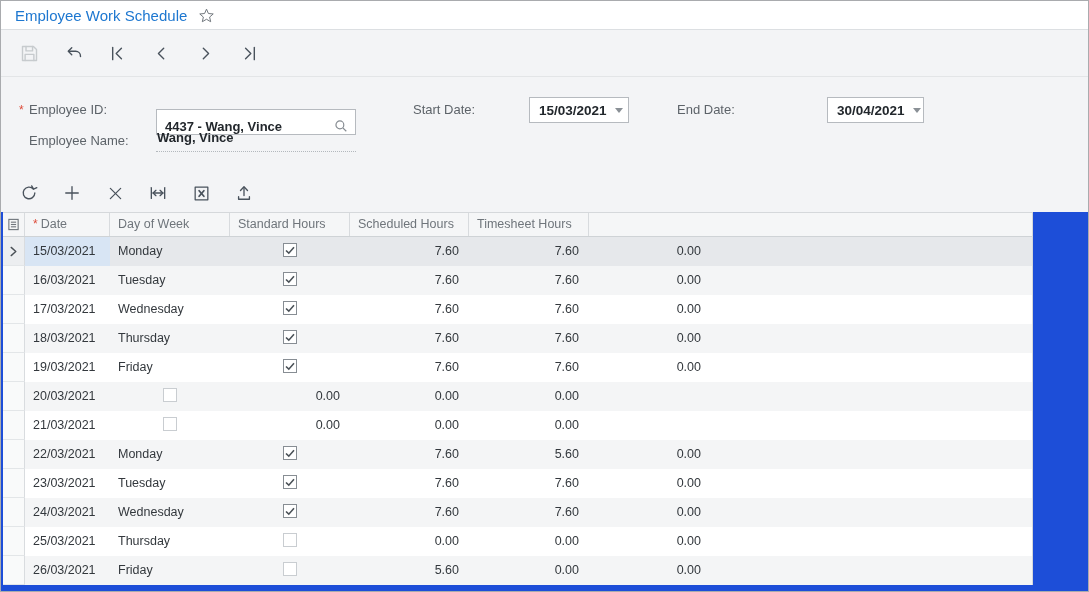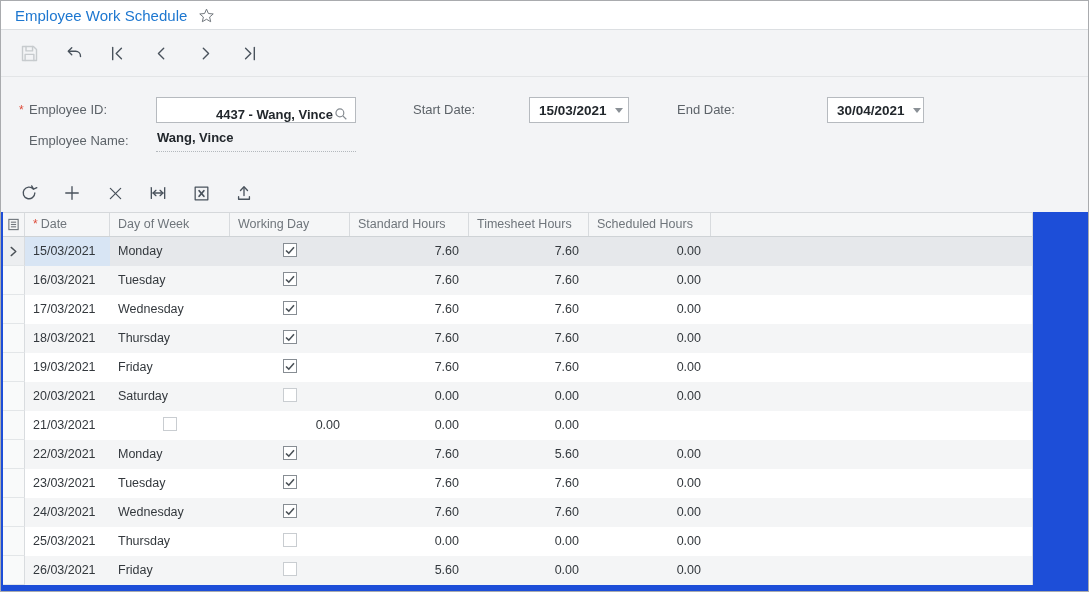--- a/index.html
+++ b/index.html
@@ -25,23 +25,23 @@
     display:flex; align-items:center; justify-content:center; cursor:pointer;
   }
   .tb-btn svg { stroke:#49525c; fill:none; stroke-width:1.6; stroke-linecap:round; stroke-linejoin:round; }
   .tb-btn.disabled svg { stroke:#c7cbce; }
   
   .form-area { position:relative; height:97px; background:#f3f4f6; }
   .f-label { position:absolute; font-size:13px; color:#5d6369; line-height:26px; }
   .req { color:#dd4b39; font-size:12px; margin-right:3px; }
   .req-mark { position:absolute; left:18px; top:20px; font-size:12px; color:#dd4b39; line-height:26px;}
   .lookup {
-    position:absolute; left:155px; top:20px; width:200px; height:26px;
+    position:absolute; left:155px; top:32px; width:200px; height:26px;
     background:#fff; border:1px solid #b6babf; display:flex; align-items:center;
-    padding:8px 6px 0 8px; cursor:text;text-align:right;
+    padding:8px 6px 0 8px; cursor:text;
   }
   .lookup .val { flex:1; font-size:13px; font-weight:600; color:#22272c; white-space:nowrap; overflow:hidden; }
   .lookup svg { stroke:#868c92; fill:none; stroke-width:1.5; flex:0 0 auto; }
   .ro-value {
     position:absolute; left:155px; top:53px; width:200px; height:22px;
     font-size:13px; font-weight:600; color:#22272c;
     border-bottom:1px dotted #b3b8bd; padding-left:1px;
   }
   .datebox {
     position:absolute; top:20px; height:26px; background:#fff; border:1px solid #b6babf;
@@ -209,24 +209,23 @@
         <div class="h-gutter">
           <svg width="13" height="13" viewBox="0 0 14 14">
             <rect x="2" y="1.5" width="10" height="11"></rect>
             <line x1="4.2" y1="4.5" x2="9.8" y2="4.5"></line>
             <line x1="4.2" y1="7" x2="9.8" y2="7"></line>
             <line x1="4.2" y1="9.5" x2="9.8" y2="9.5"></line>
           </svg>
         </div>
         <div class="h-cell"><span class="req">*</span><span>Date</span></div>
         <div class="h-cell"><span>Day of Week</span></div>
-        <div class="h-cell a-center"><span>Working Day</span></div>
         <div class="h-cell a-right"><span>Standard Hours</span></div>
+        <div class="h-cell a-right"><span>Scheduled Hours</span></div>
         <div class="h-cell a-right"><span>Timesheet Hours</span></div>
-        <div class="h-cell a-right"><span>Scheduled Hours</span></div>
       </div>
       <div class="grid-row selected">
         <div class="gutter-cell">
           <svg width="11" height="11" viewBox="0 0 12 12">
             <polyline points="3.5,1.5 8.5,6 3.5,10.5"></polyline>
           </svg>
         </div>
         <div class="g-cell cell-selected">15/03/2021</div>
         <div class="g-cell">Monday</div>
         <div class="g-cell a-center"><span class="chk checked"><svg width="10" height="9" viewBox="0 0 10 9">
@@ -286,21 +285,20 @@
             </svg></span></div>
         <div class="g-cell a-right">7.60</div>
         <div class="g-cell a-right">7.60</div>
         <div class="g-cell a-right">0.00</div>
         <div class="g-cell a-center"></div>
         <div class="g-cell"></div>
       </div>
       <div class="grid-row alt">
         <div class="gutter-cell"></div>
         <div class="g-cell">20/03/2021</div>
-        <div class="g-cell">Saturday</div>
         <div class="g-cell a-center"><span class="chk"></span></div>
         <div class="g-cell a-right">0.00</div>
         <div class="g-cell a-right">0.00</div>
         <div class="g-cell a-right">0.00</div>
         <div class="g-cell a-center"></div>
         <div class="g-cell"></div>
       </div>
       <div class="grid-row">
         <div class="gutter-cell"></div>
         <div class="g-cell">21/03/2021</div>

